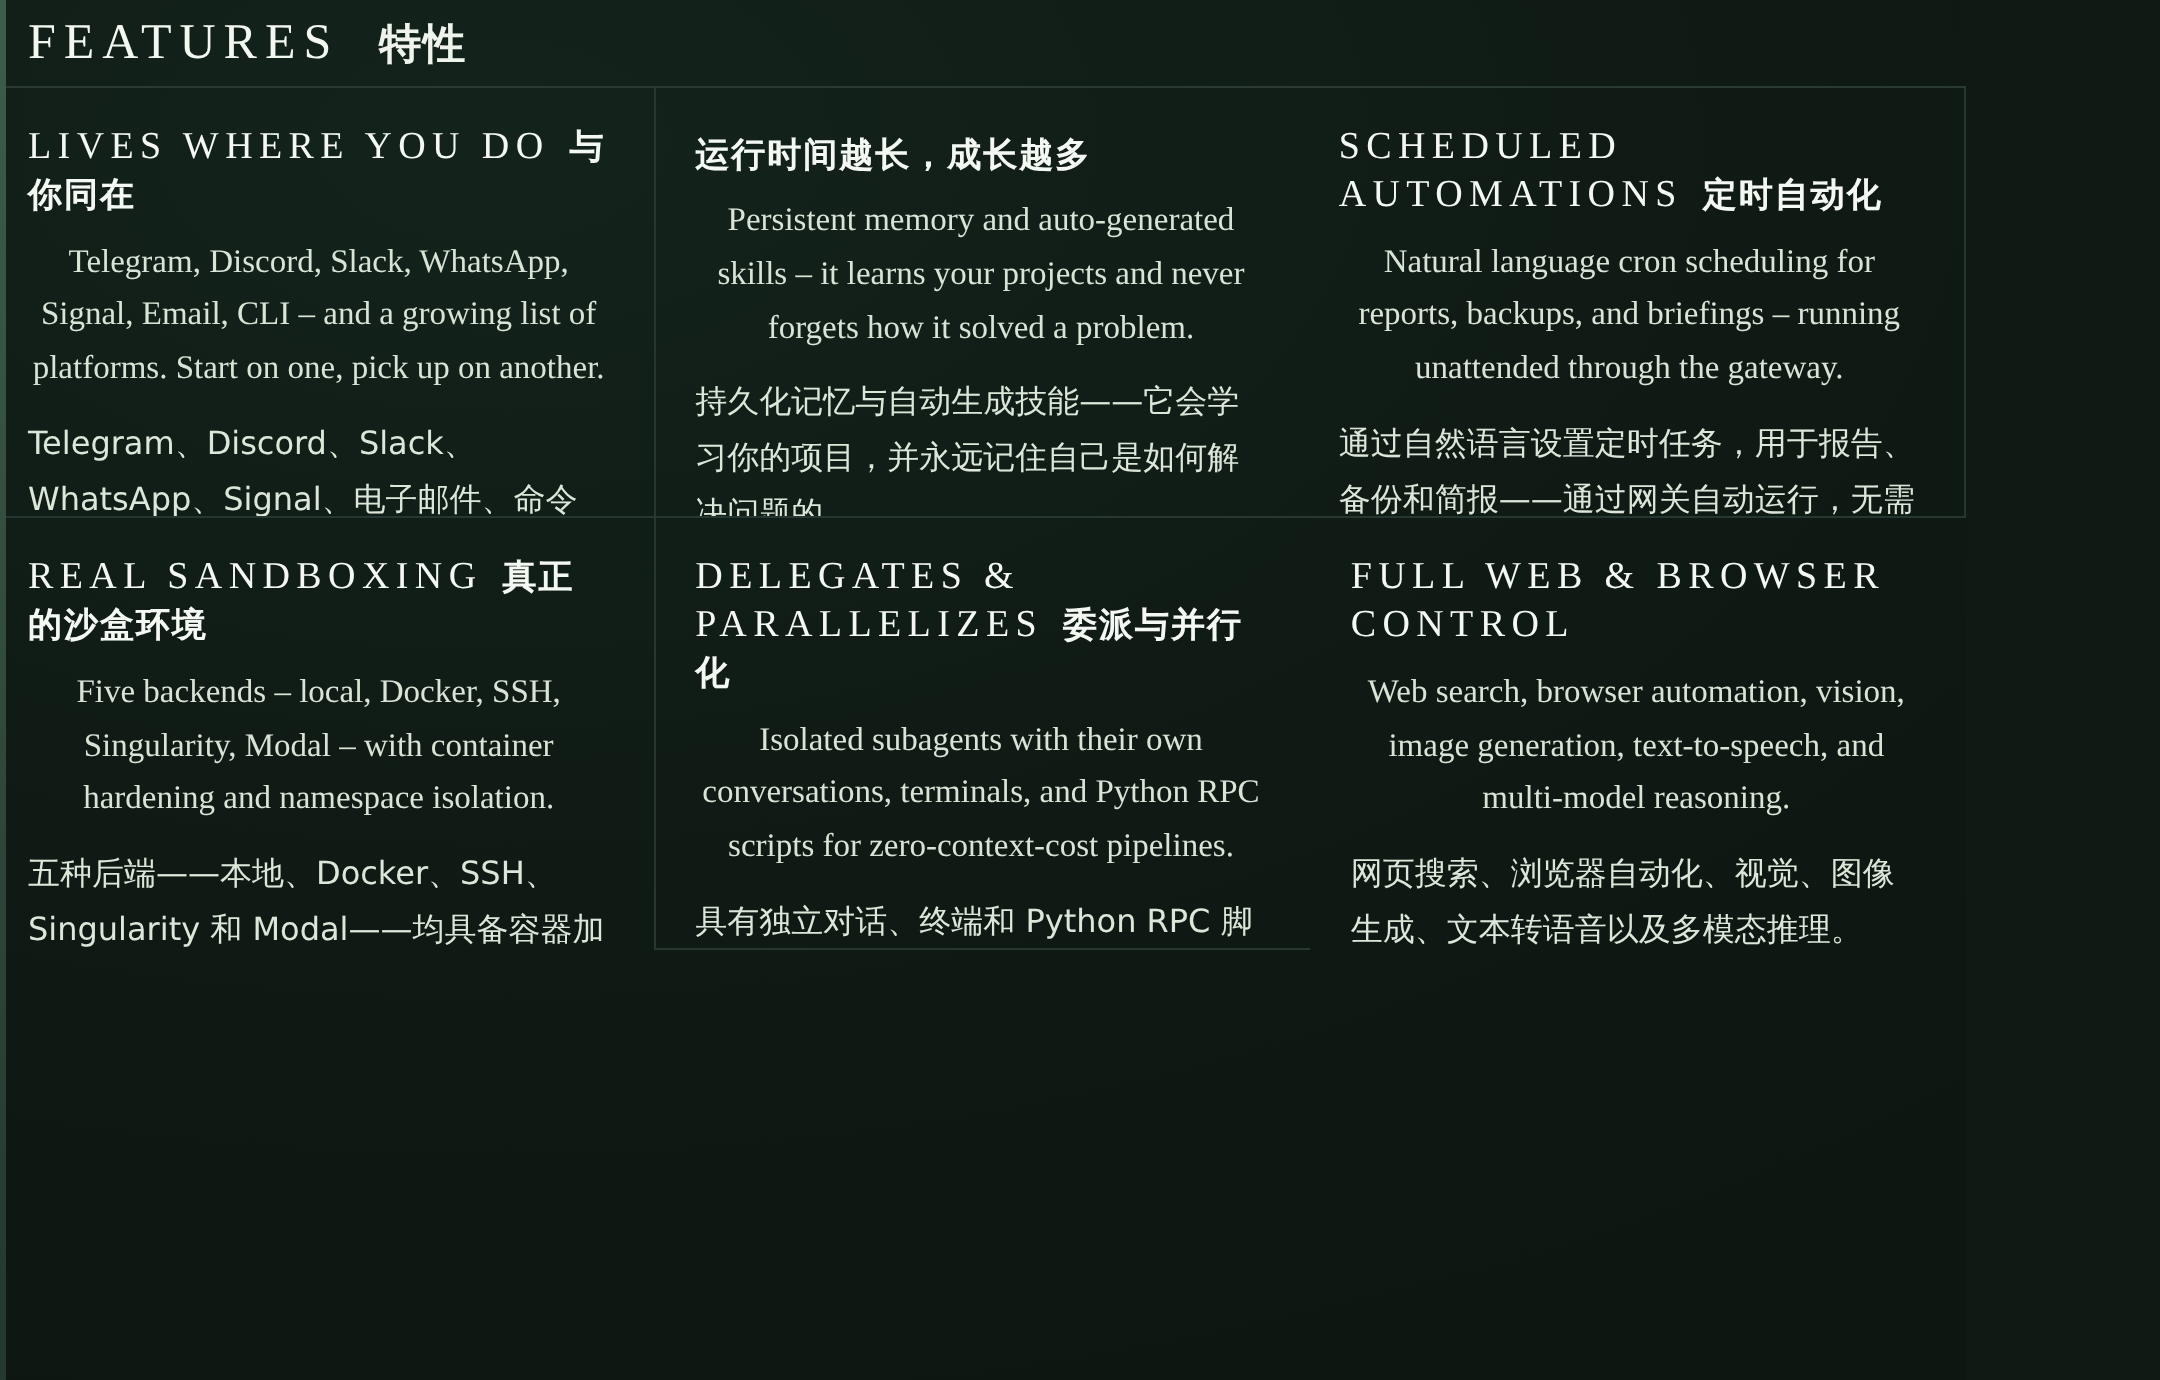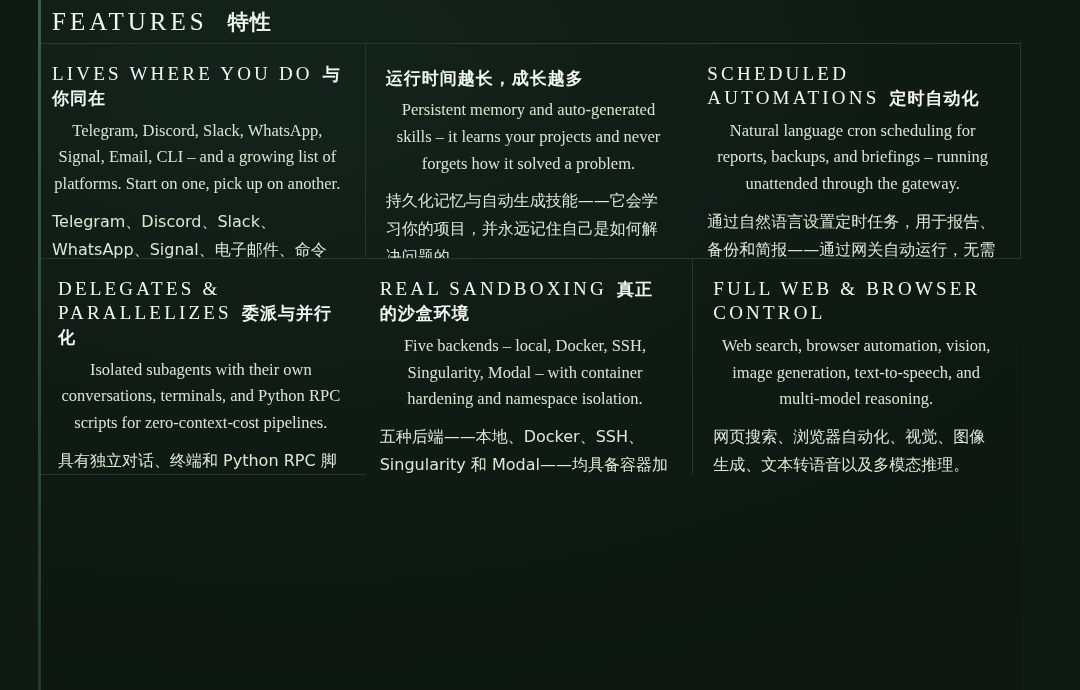--- a/index.html
+++ b/index.html
@@ -14,21 +14,20 @@
     color: #e8efe6;
     overflow: hidden;
   }
   .page {
     position: relative;
     width: 983px;
     height: 690px;
     background:
       radial-gradient(1200px 700px at 25% 10%, #13231b 0%, #101b15 45%, #0d1611 100%);
     box-sizing: border-box;
-    margin-left: 38px;
   }
   
   .header {
     height: 44px;
     display: flex;
     align-items: center;
     padding-left: 14px;
     border-bottom: 1px solid #2a3a31;
     box-sizing: border-box;
   }
@@ -146,34 +145,34 @@
     </div>
 
     <div class="cell col1 row2">
       <h2 class="cell-title">
         <span>SCHEDULED AUTOMATIONS</span><span class="cn">定时自动化</span>
       </h2>
       <p class="cell-body-en">Natural language cron scheduling for reports, backups, and briefings – running unattended through the gateway.</p>
       <p class="cell-body-cn">通过自然语言设置定时任务，用于报告、备份和简报——通过网关自动运行，无需人工干预。</p>
     </div>
 
+    <div class="cell col1 row3">
+      <h2 class="cell-title">
+        <span>REAL SANDBOXING</span><span class="cn">真正的沙盒环境</span>
+      </h2>
+      <p class="cell-body-en">Five backends – local, Docker, SSH, Singularity, Modal – with container hardening and namespace isolation.</p>
+      <p class="cell-body-cn">五种后端——本地、Docker、SSH、Singularity 和 Modal——均具备容器加固和命名空间隔离功能。</p>
+    </div>
+
     <div class="cell col2 row2">
       <h2 class="cell-title">
         <span>DELEGATES &amp; PARALLELIZES</span><span class="cn">委派与并行化</span>
       </h2>
       <p class="cell-body-en">Isolated subagents with their own conversations, terminals, and Python RPC scripts for zero-context-cost pipelines.</p>
       <p class="cell-body-cn">具有独立对话、终端和 Python RPC 脚本的隔离子智能体，实现零上下文开销的流水线。</p>
-    </div>
-
-    <div class="cell col1 row3">
-      <h2 class="cell-title">
-        <span>REAL SANDBOXING</span><span class="cn">真正的沙盒环境</span>
-      </h2>
-      <p class="cell-body-en">Five backends – local, Docker, SSH, Singularity, Modal – with container hardening and namespace isolation.</p>
-      <p class="cell-body-cn">五种后端——本地、Docker、SSH、Singularity 和 Modal——均具备容器加固和命名空间隔离功能。</p>
     </div>
 
     <div class="cell col2 row3">
       <h2 class="cell-title stacked">
         <span>FULL WEB &amp; BROWSER CONTROL</span>
       </h2>
       <p class="cell-body-en">Web search, browser automation, vision, image generation, text-to-speech, and multi-model reasoning.</p>
       <p class="cell-body-cn">网页搜索、浏览器自动化、视觉、图像生成、文本转语音以及多模态推理。</p>
     </div>
 

